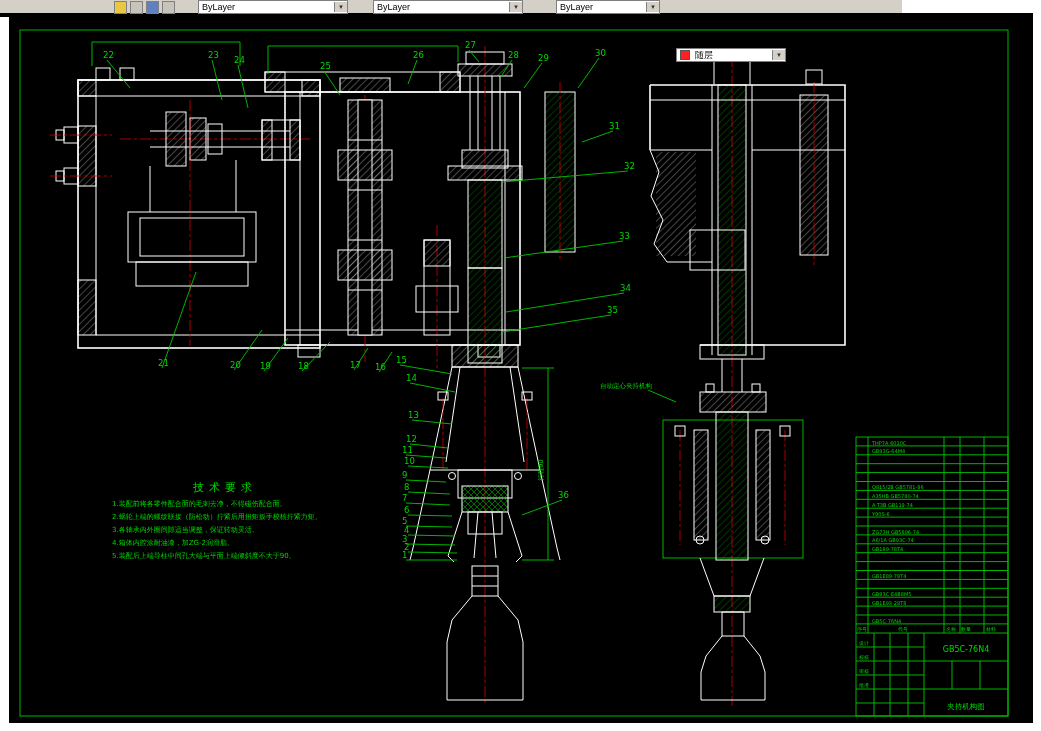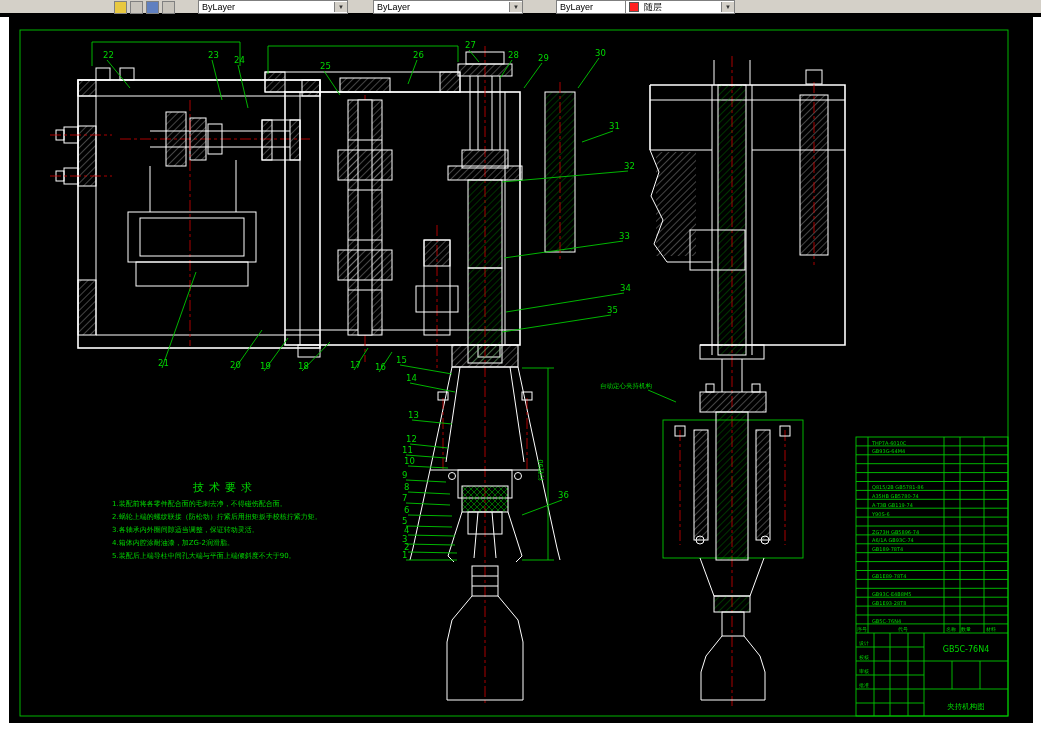--- a/index.html
+++ b/index.html
@@ -1,17 +1,17 @@
 <!DOCTYPE html>
 <html><head>
 <meta charset="utf-8">
 <style>
   html,body{margin:0;padding:0;background:#ffffff;width:1041px;height:731px;overflow:hidden;
     font-family:"Liberation Sans",sans-serif;}
-  .toolbar{position:absolute;left:0;top:0;width:1041px;height:13px;background:#d4d0c8;z-index:2;
+  .toolbar{position:absolute;left:0;top:0;width:902px;height:13px;background:#d4d0c8;z-index:2;
     border-bottom:4px solid #000000;}
   .tb-icons{position:absolute;left:114px;top:1px;height:11px;display:flex;gap:3px;}
   .tb-icon{width:11px;height:11px;border:1px solid #808080;display:inline-block;}
   .combo{position:absolute;top:0;height:12px;background:#ffffff;border:1px solid #7f7f7f;
     font-size:9px;line-height:11px;color:#000;display:flex;align-items:center;}
   .combo-text{flex:1;padding-left:3px;white-space:nowrap;overflow:hidden;}
   .combo-arrow{width:12px;height:10px;background:#d4d0c8;border-left:1px solid #808080;
     font-size:6px;text-align:center;line-height:10px;color:#333;}
   .swatch{width:8px;height:8px;margin:0 2px 0 3px;border:1px solid #555;display:inline-block;}
   #cad{position:absolute;left:0;top:0;z-index:1;}
@@ -49,21 +49,21 @@
     <span class="combo-arrow">▼</span>
   </div>
   <div class="combo" style="left:373px;width:148px;">
     <span class="combo-text">ByLayer</span>
     <span class="combo-arrow">▼</span>
   </div>
   <div class="combo" style="left:556px;width:102px;">
     <span class="combo-text">ByLayer</span>
     <span class="combo-arrow">▼</span>
   </div>
-  <div class="combo" style="left:625px;width:108px;">
+  <div class="combo" style="left:676px;width:108px;margin-top:48px;">
     <span class="swatch" style="background:#ff2020;"></span>
     <span class="combo-text">随层</span>
     <span class="combo-arrow">▼</span>
   </div>
 </div>
 
 <svg id="cad" width="1041" height="731" viewBox="0 0 1041 731">
   <defs>
     <pattern id="hW" patternUnits="userSpaceOnUse" width="5" height="5" patternTransform="rotate(45)">
       <line x1="0" y1="0" x2="0" y2="5" stroke="#e8e8e8" stroke-width="0.6"></line>

